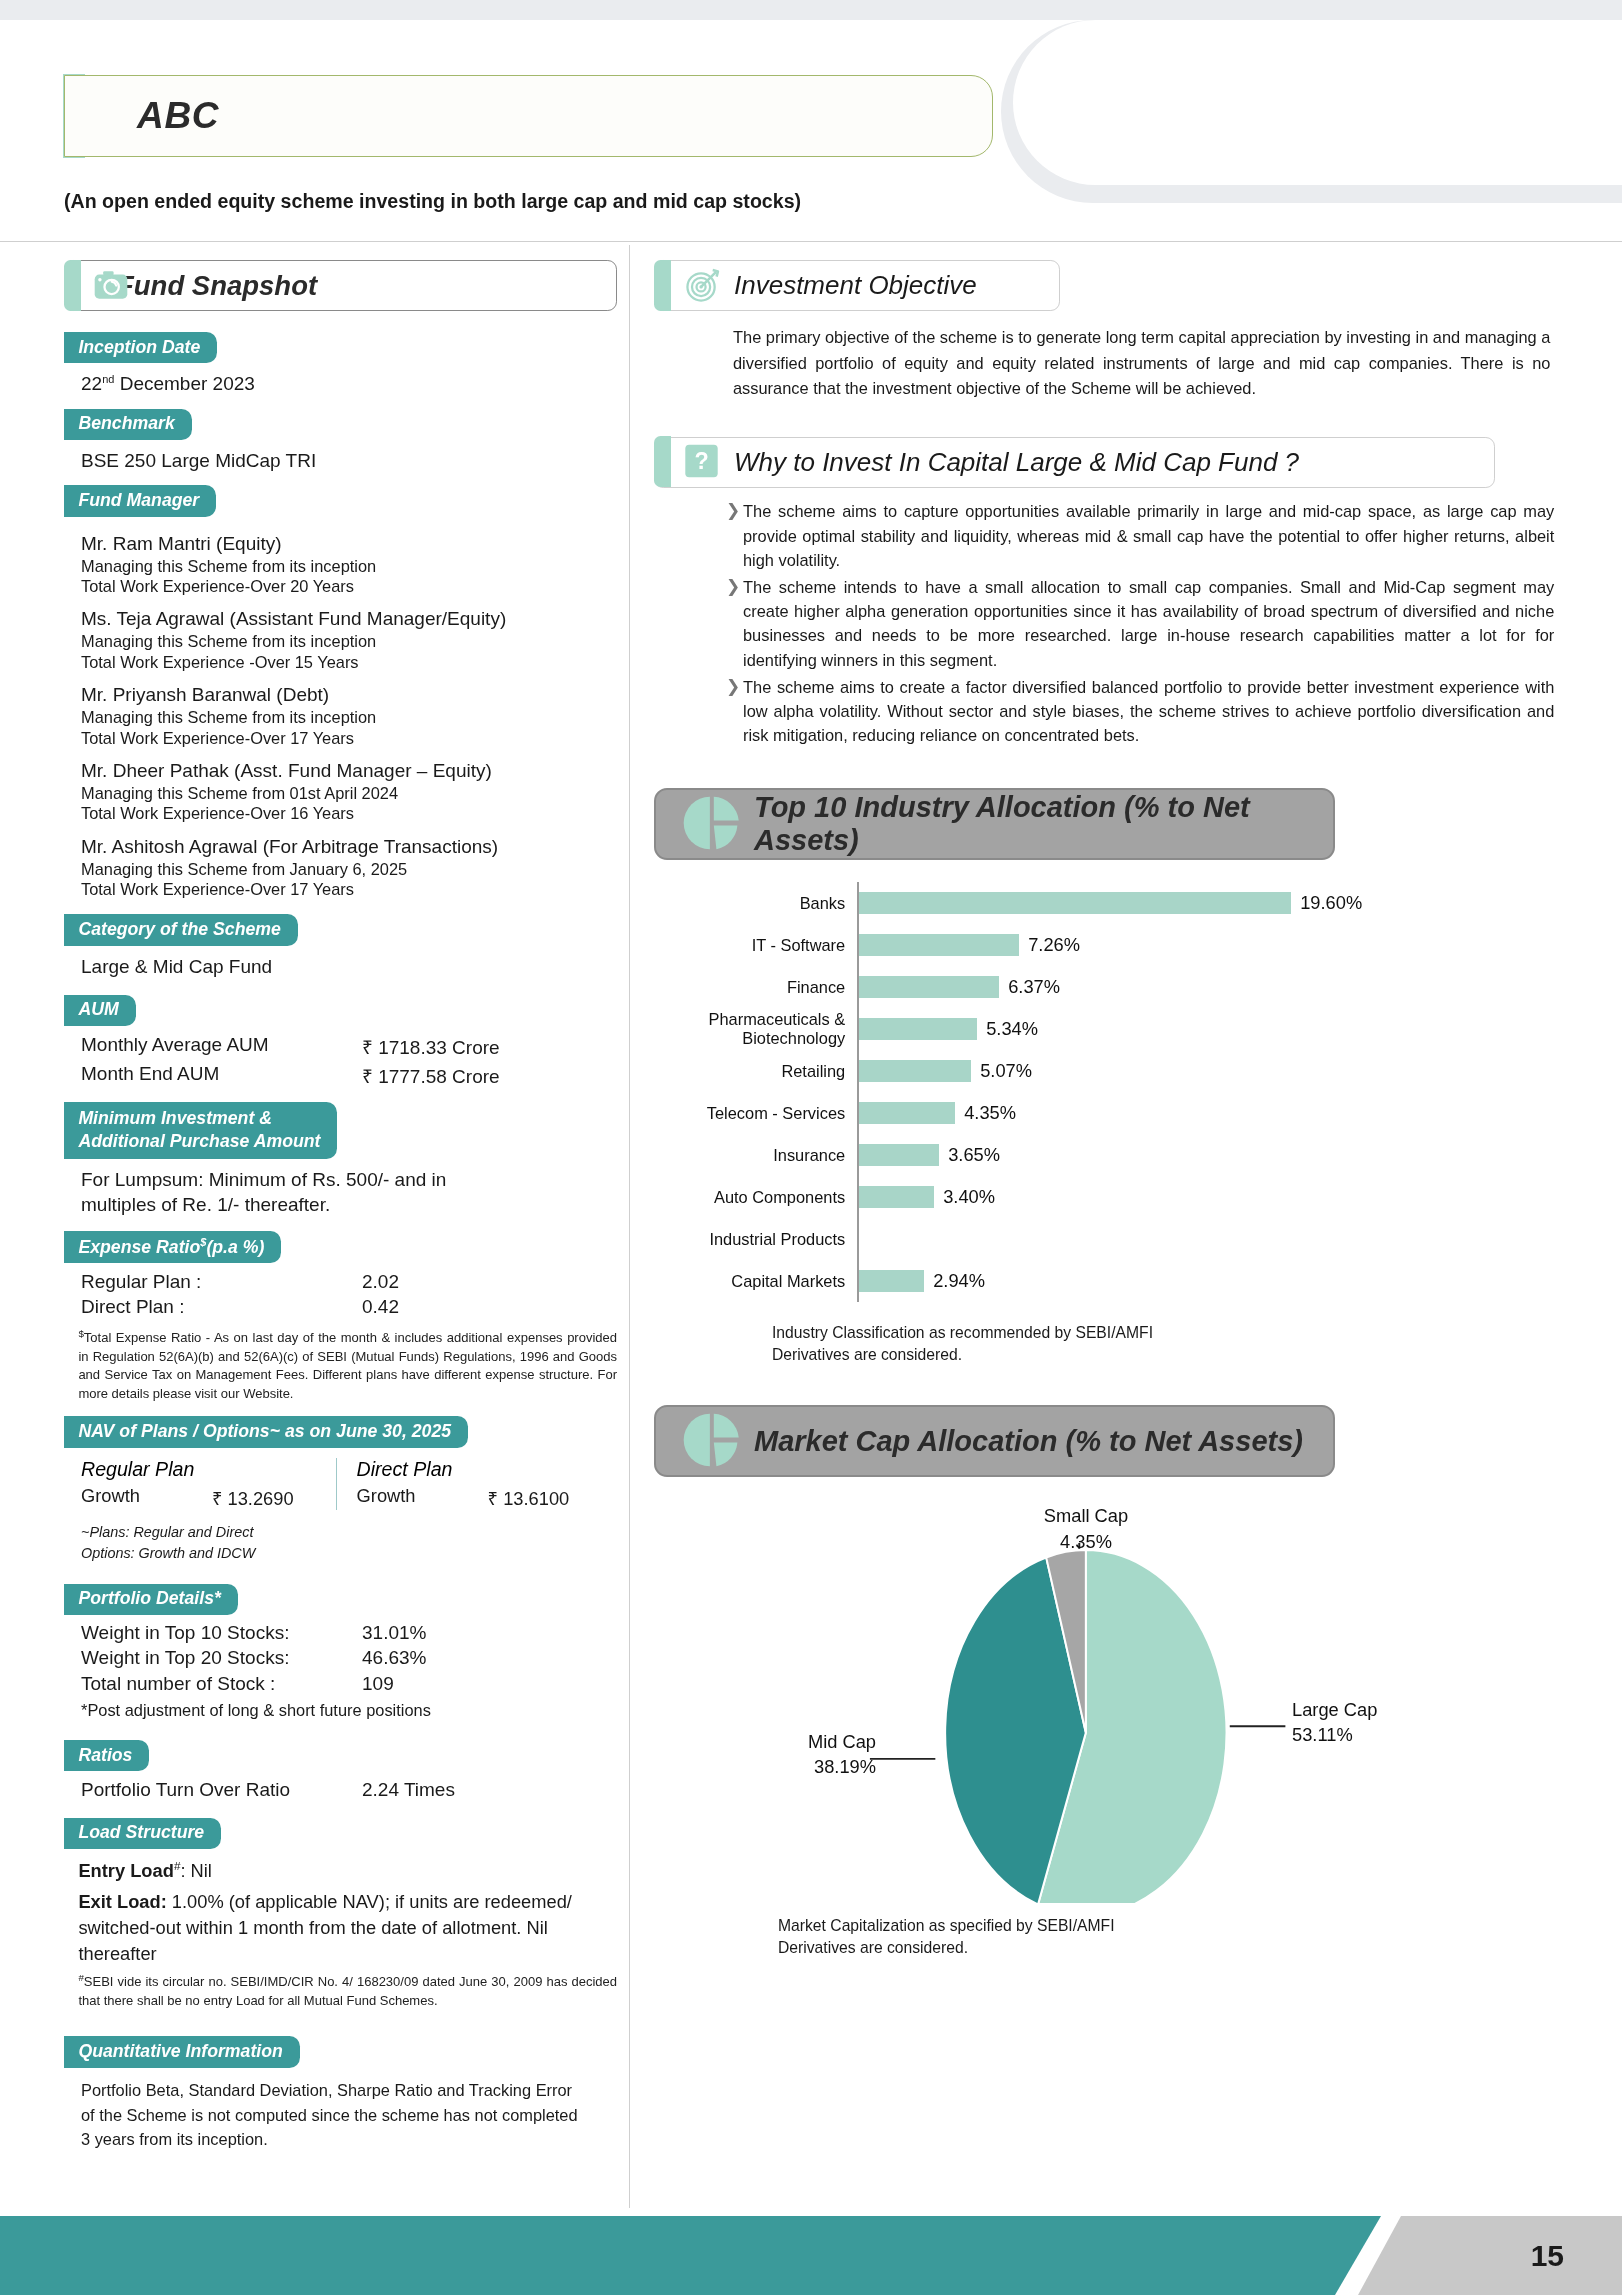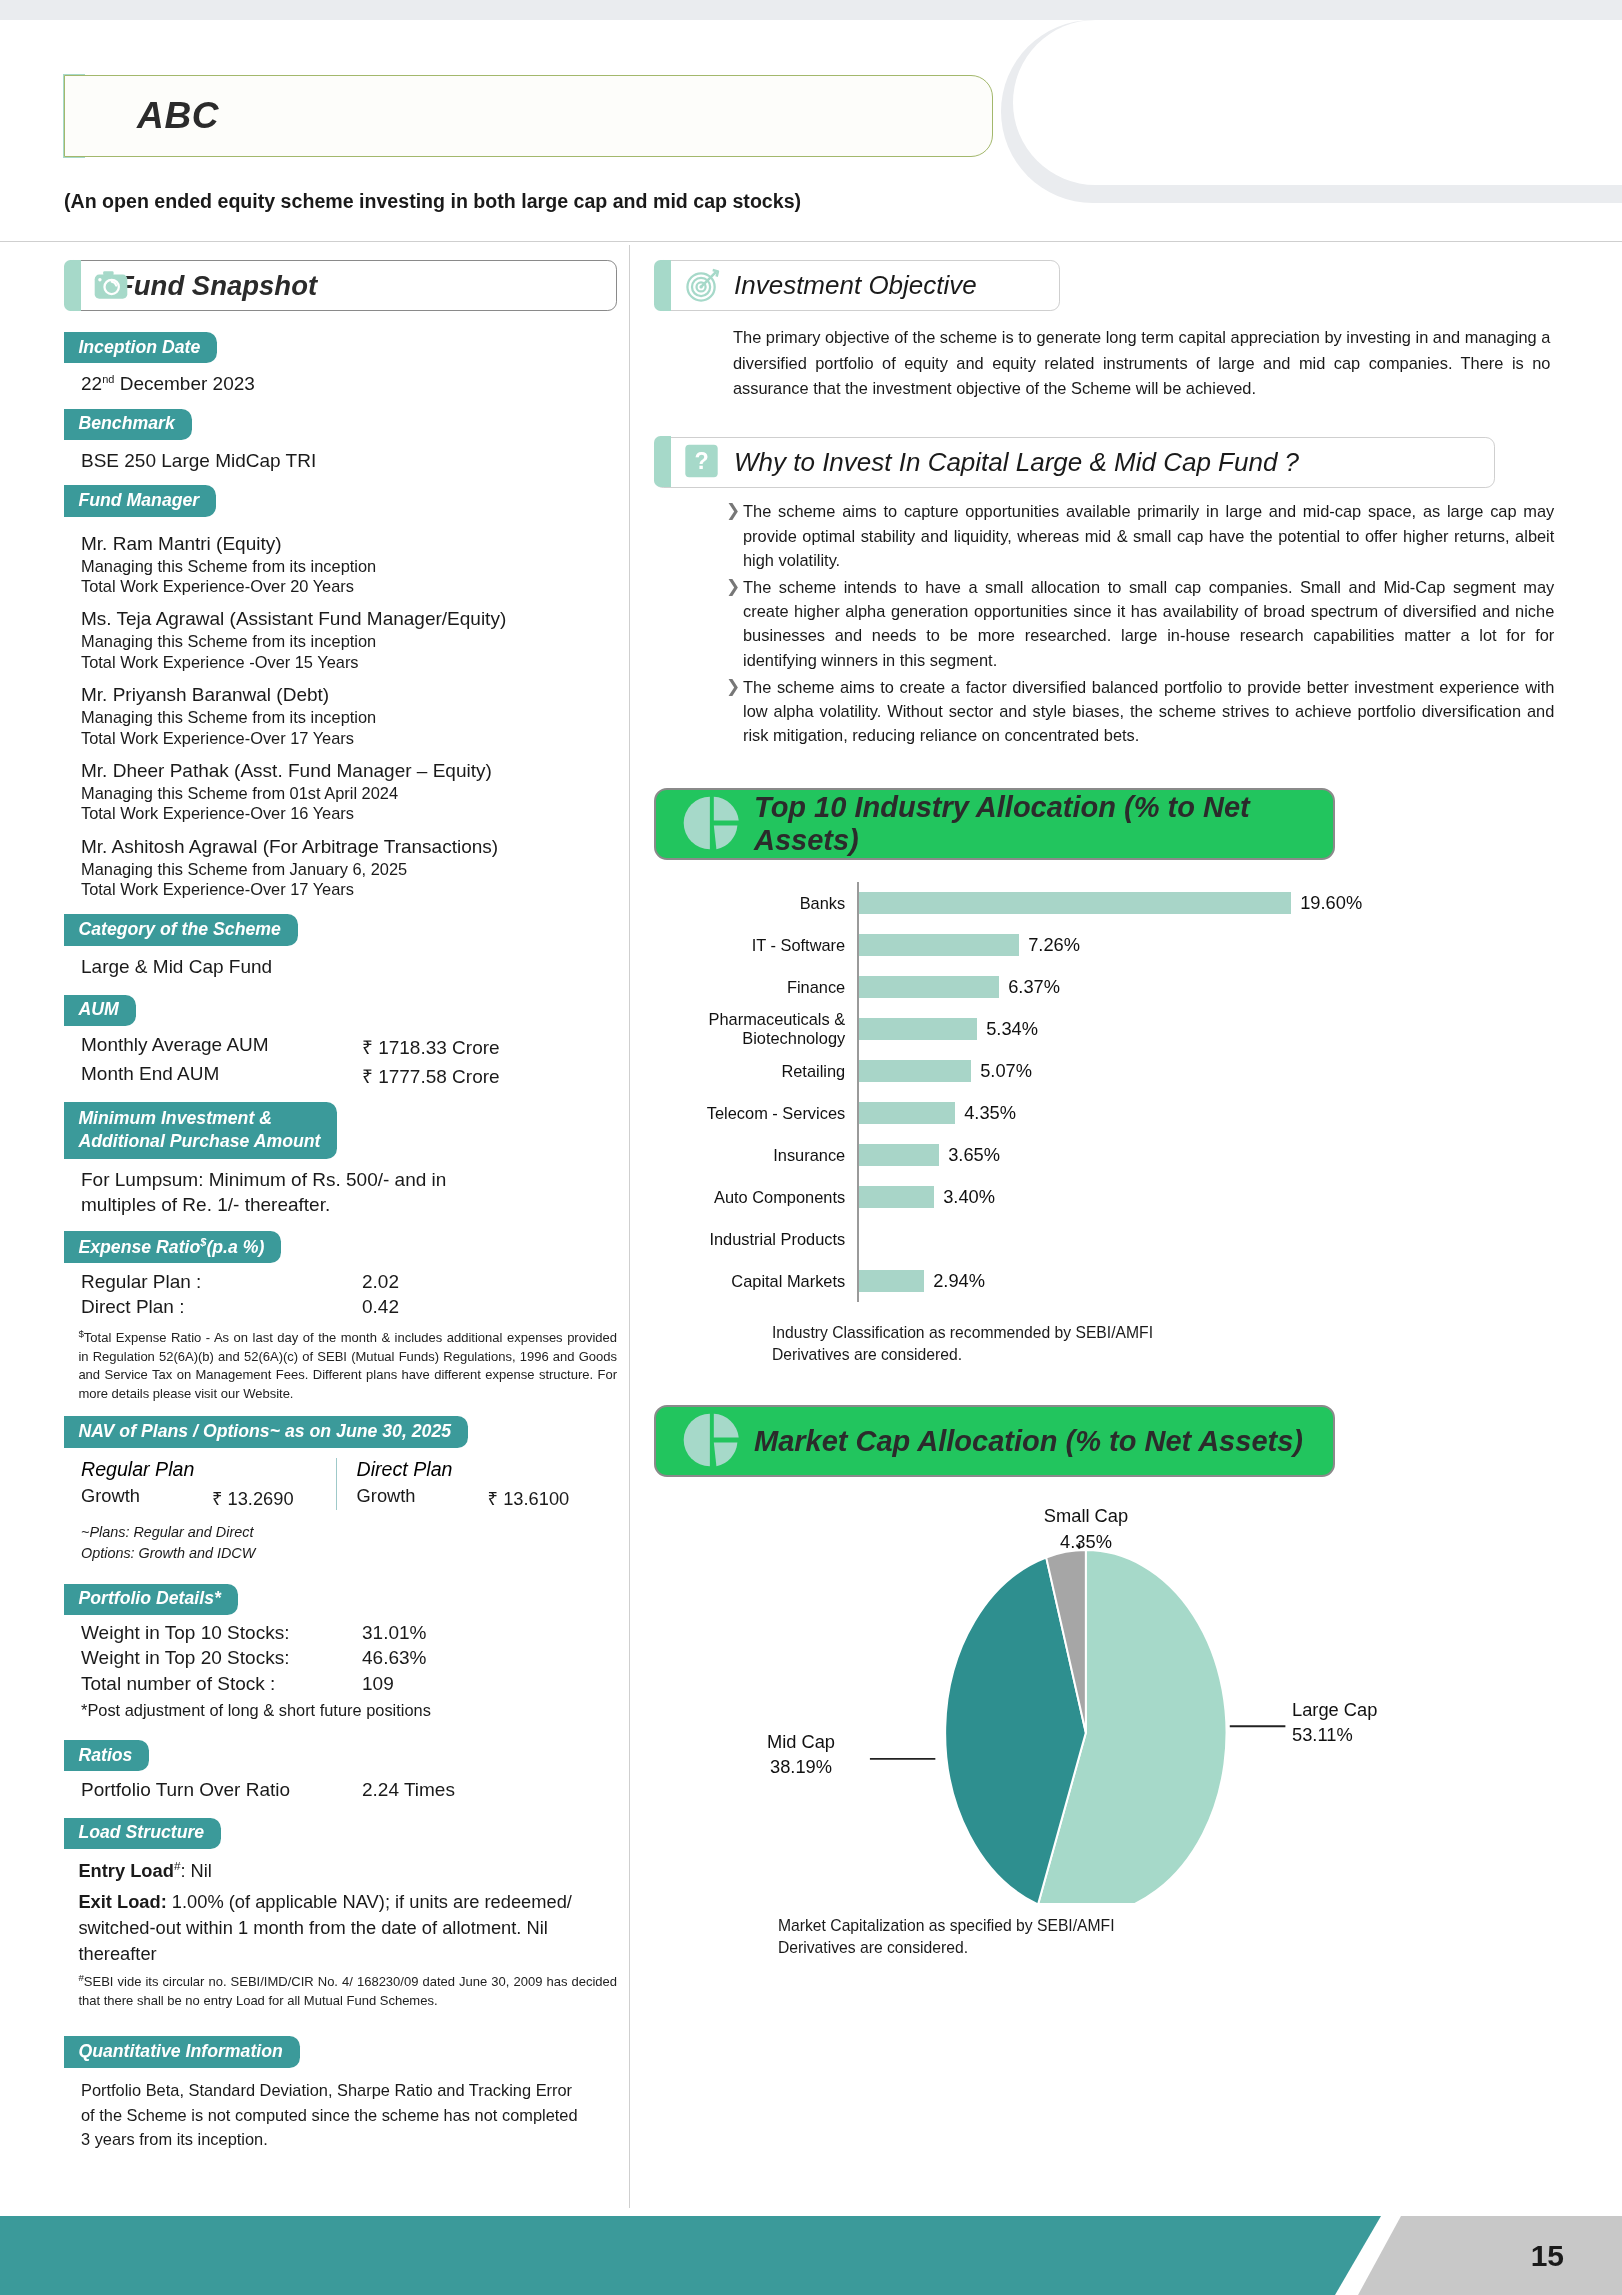--- a/index.html
+++ b/index.html
@@ -127,21 +127,21 @@
     width: 17px; height: 51px; background: #a6d9c9;
     border-radius: 6.5px 0 0 6.5px;
   }
   .sec-head.w620 { width: 406px; }
   .sec-head.w1285 { width: 841px; }
   .sec-head .sh-icon { position: absolute; left: 29px; top: 50%; transform: translateY(-50%); }
   .sec-head .sh-title { font-size: 26px; font-style: italic; color: #1a1a1a; }
 
   .chart-head {
     position: relative; height: 72px;
-    background: #22c55e; border: 2px solid #8a8a8a; border-radius: 13px;
+    background: #a3a3a3; border: 2px solid #8a8a8a; border-radius: 13px;
     display: flex; align-items: center; padding-left: 98px;
     width: 681px;
   }
   .chart-head .pie-icon { position: absolute; left: 25px; top: 50%; transform: translateY(-50%); }
   .chart-head .chart-title {
     font-size: 29px; font-weight: 700; font-style: italic; color: #2b2b2b;
   }
 
   .obj-body {
     font-size: 16.4px; line-height: 1.55; text-align: justify;
@@ -501,21 +501,21 @@
       <g transform="translate(660,360) scale(1,1.30)">
         <path id="sliceLarge" fill="#a6d9c9" d="M0 0 L0.00 -215.00 A215 215 0 1 1 -73.15 202.17 Z" stroke="#ffffff" stroke-width="3"></path>
         <path id="sliceMid" fill="#2e8f8f" d="M0 0 L-73.15 202.17 A215 215 0 0 1 -60.60 -206.28 Z" stroke="#ffffff" stroke-width="3"></path>
         <path id="sliceSmall" fill="#a6a6a6" d="M0 0 L-60.60 -206.28 A215 215 0 0 1 -0.00 -215.00 Z" stroke="#ffffff" stroke-width="3"></path>
       </g>
     </svg>
     <div class="pie-lbl" style="left:373px; top:6.5px; text-align:center; width:118px;">
       <div>Small Cap</div>
       <div>4.35%</div>
     </div>
-    <div class="pie-lbl" style="left:88px; top:232px; text-align:center; width:118px;">
+    <div class="pie-lbl" style="left:104px; top:232px; text-align:right; width:118px;">
       <div>Mid Cap</div>
       <div>38.19%</div>
     </div>
     <div class="pie-lbl" style="left:638px; top:200px; width:151px;">
       <div>Large Cap</div>
       <div>53.11%</div>
     </div>
   </div>
 
   <div class="pie-note">

